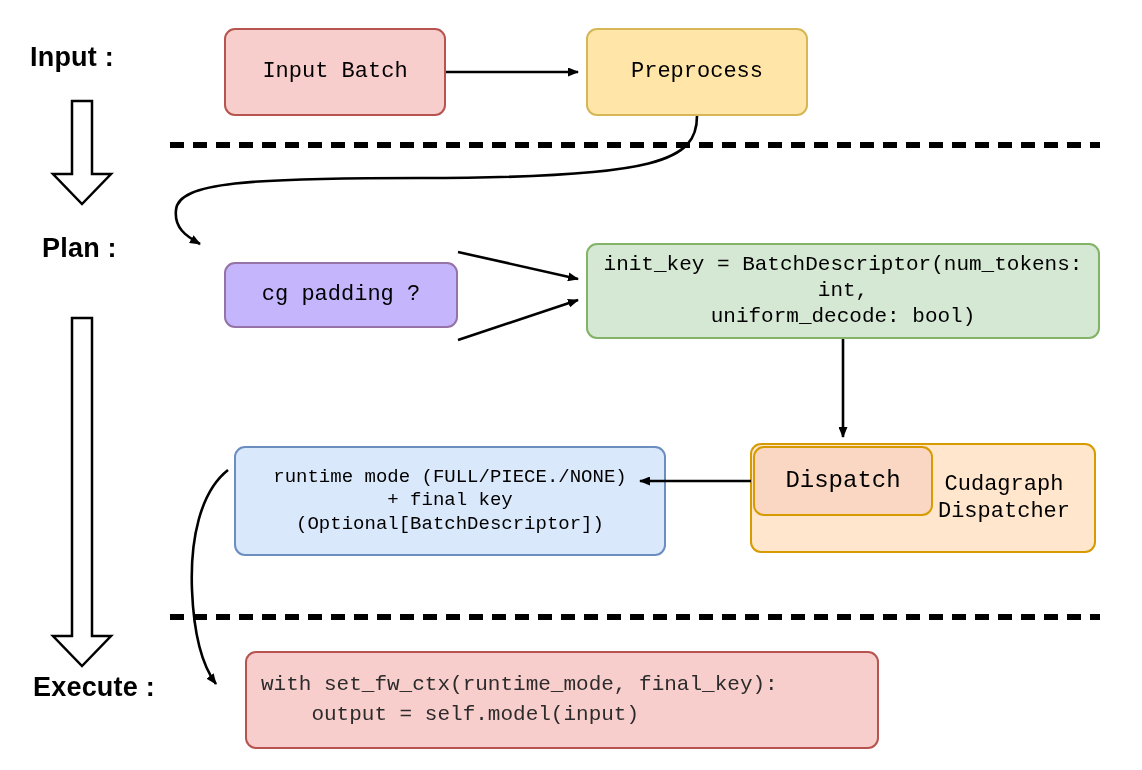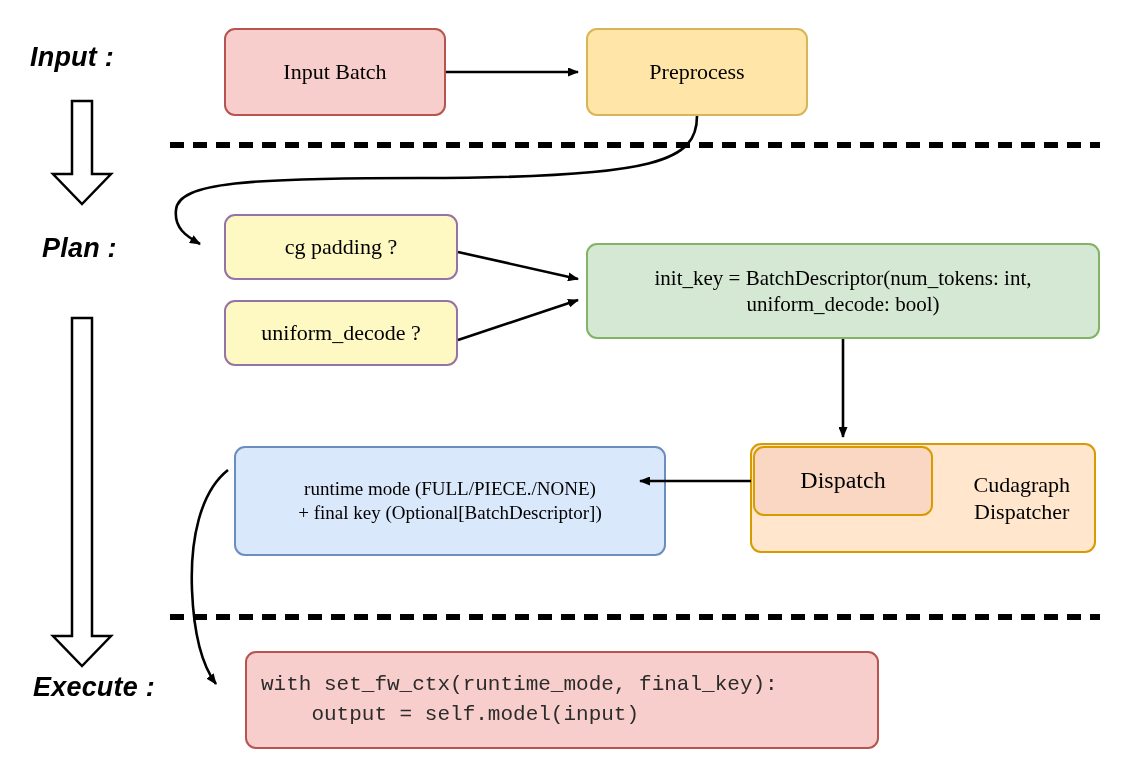--- a/index.html
+++ b/index.html
@@ -26,40 +26,39 @@
     overflow: visible;
   }
   .stage-label {
     position: absolute;
     font-family: "Liberation Sans", sans-serif;
     font-weight: bold;
     font-size: 27px;
     color: #000000;
     white-space: nowrap;
     letter-spacing: 0.2px;
-    font-style: italic;
   }
   .node {
     position: absolute;
     box-sizing: border-box;
     display: flex;
     align-items: center;
     justify-content: center;
     text-align: center;
     border-radius: 11px;
     border-style: solid;
     border-width: 2px;
-    font-family: Liberation Serif, serif;
+    font-family: Liberation Mono, monospace;
     color: #000000;
     line-height: 1.24;
     white-space: pre-line;
   }
   .node-pink     { background: #f8cecc; border-color: #b85450; }
   .node-yellow   { background: #ffe6a8; border-color: #d6b656; }
-  .node-purple   { background: #fef9c3; border-color: #9673a6; }
+  .node-purple   { background: #c4b5fd; border-color: #9673a6; margin-top: 48px; }
   .node-green    { background: #d5e8d4; border-color: #82b366; }
   .node-blue     { background: #dae8fc; border-color: #6c8ebf; }
   .node-orange-l { background: #ffe6cc; border-color: #d79b00; }
   .node-orange-d { background: #fad7c3; border-color: #d79b00; }
 
   .code-node {
     font-family: "Liberation Mono", monospace;
     font-size: 21px;
     line-height: 1.42;
     text-align: left;
@@ -80,21 +79,20 @@
   <div class="stage-label" style="left:42px; top:233px;">Plan :</div>
 
   <div class="stage-label" style="left:18px; top:672px;margin-left:15px;">Execute :</div>
 
   <div class="node node-pink" style="left:224px; top:28px; width:222px; height:88px; font-size:22px;">Input Batch</div>
 
   <div class="node node-yellow" style="left:586px; top:28px; width:222px; height:88px; font-size:22px;">Preprocess</div>
 
   <div class="node node-purple" style="left:224px; top:214px; width:234px; height:66px; font-size:22px;">cg padding ?</div>
 
-  <div class="node node-purple" style="left:224px; top:300px; width:234px; height:66px; font-size:22px;">uniform_decode ?</div>
 
   <div class="node node-green" style="left:586px; top:243px; width:514px; height:96px; font-size:21px;">init_key = BatchDescriptor(num_tokens: int,
 uniform_decode: bool)</div>
 
   <div class="node node-orange-l" style="left:750px; top:443px; width:346px; height:110px; font-size:22px; justify-content:flex-end; padding-right:24px;">Cudagraph
 Dispatcher</div>
 
   <div class="node node-orange-d" style="left:753px; top:446px; width:180px; height:70px; font-size:24px;">Dispatch</div>
 
   <div class="node node-blue" style="left:234px; top:446px; width:432px; height:110px; font-size:19px;">runtime mode (FULL/PIECE./NONE)

